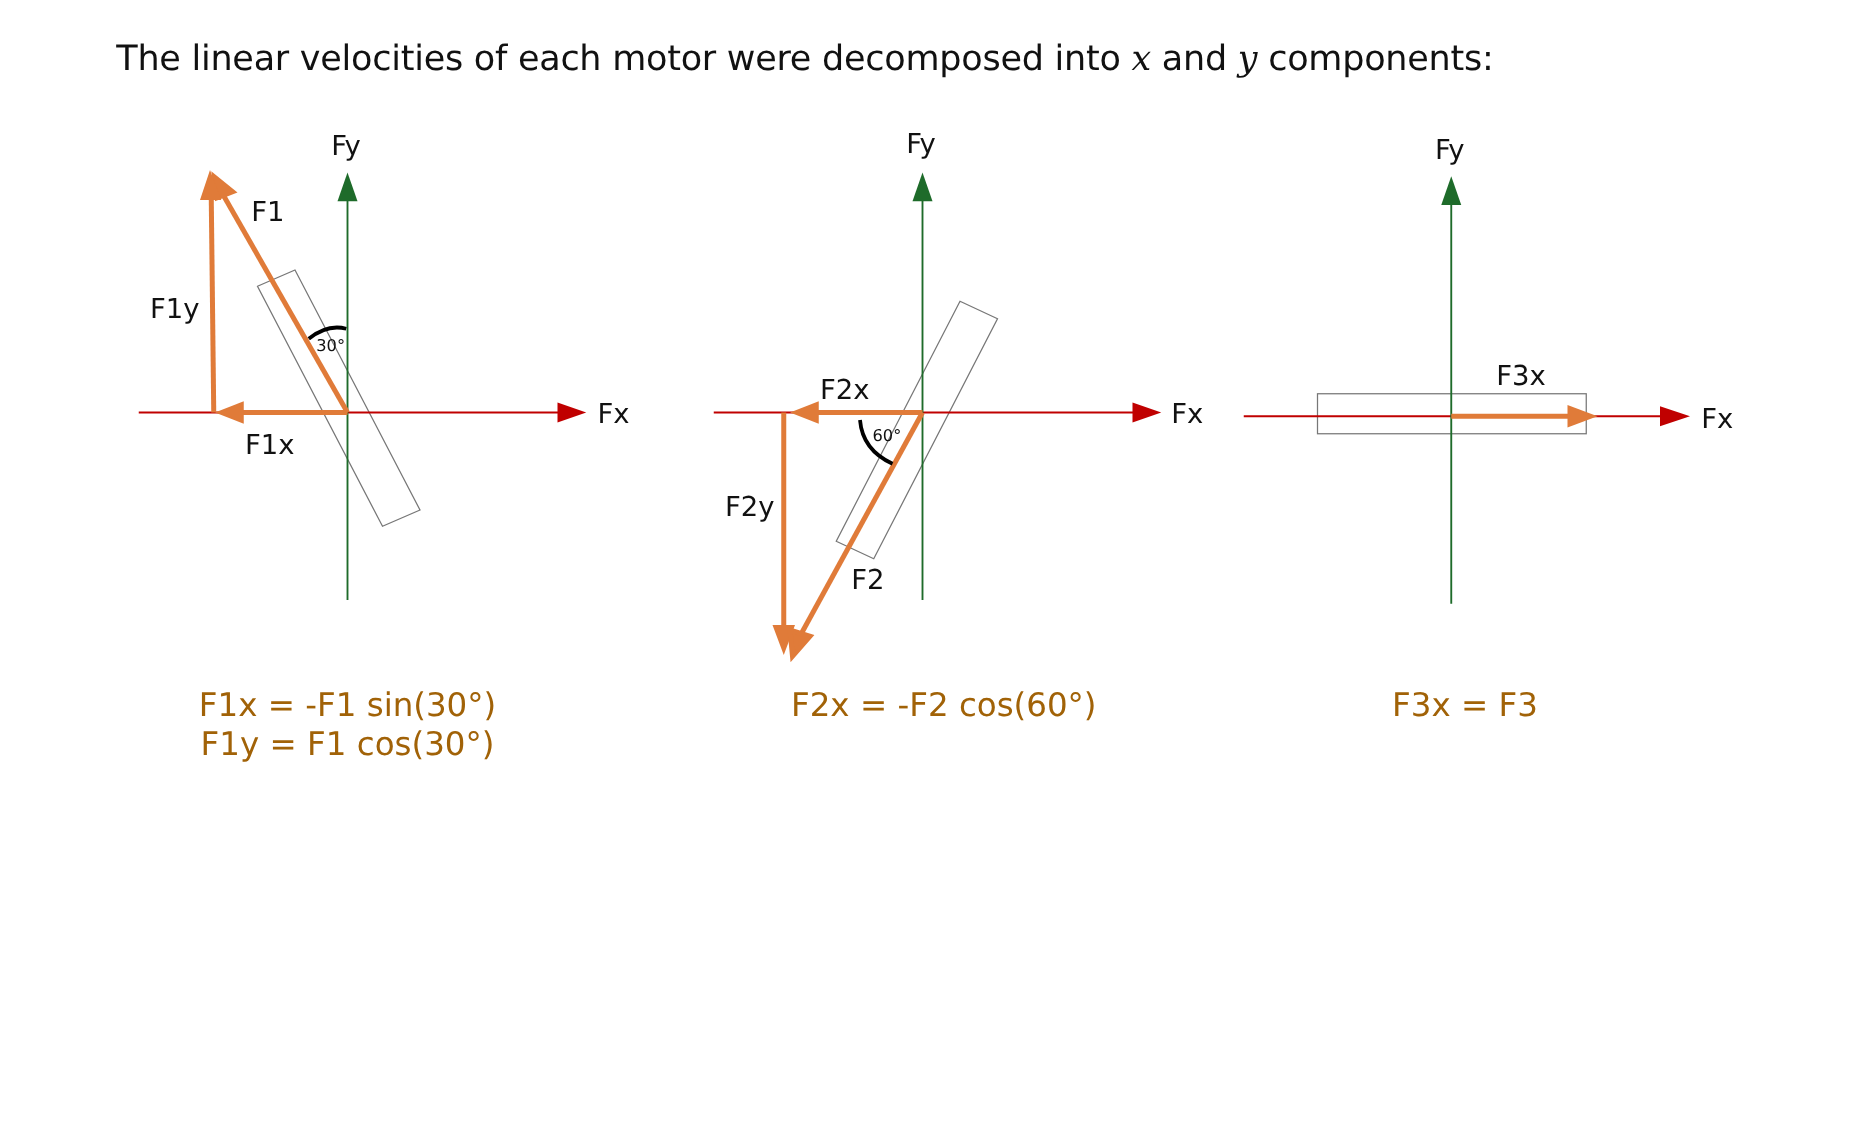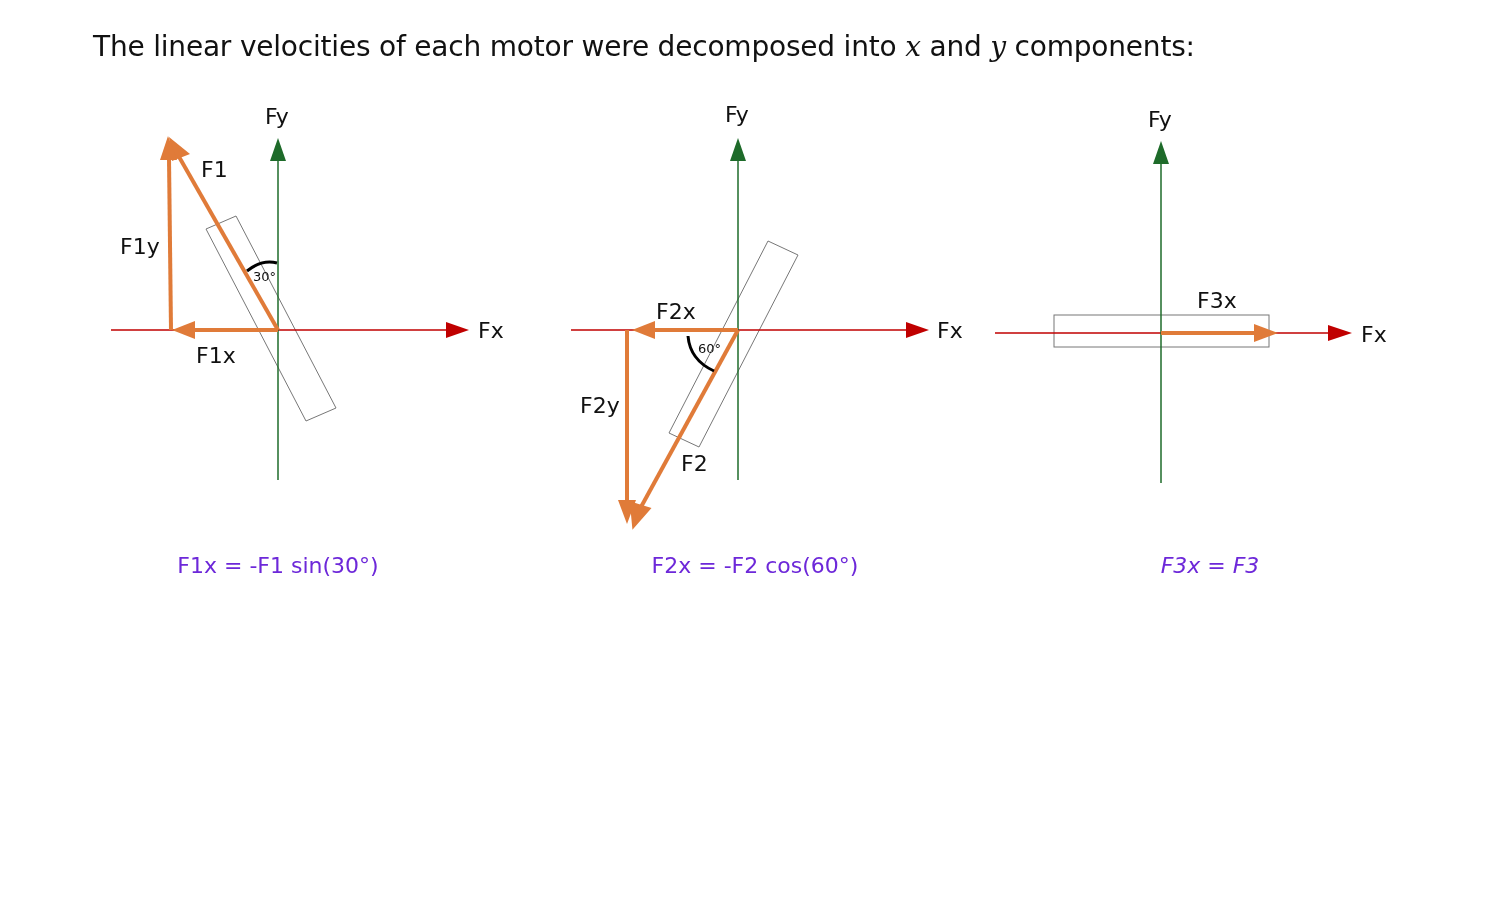--- a/index.html
+++ b/index.html
@@ -1,21 +1,21 @@
 <!DOCTYPE html>
 <html><head>
 <meta charset="utf-8">
 <style>
   html, body { margin: 0; padding: 0; background: #ffffff; }
   body { width: 1500px; height: 898px; position: relative; overflow: hidden; font-family: "DejaVu Sans", sans-serif; color: #111; }
   .intro { position: absolute; left: 93px; top: 30px; font-size: 28px; font-family: "DejaVu Sans", sans-serif; color: #111; letter-spacing: -0.2px; }
   .intro .var { font-family: "DejaVu Serif", serif; font-style: italic; }
   svg.diagram { position: absolute; left: 0; top: 0; }
   svg text { font-family: "DejaVu Sans", sans-serif; fill: #111; }
-  .eq { position: absolute; font-size: 22px; text-align: center; line-height: 31px; color: #6d28d9; font-family: "DejaVu Sans", sans-serif; }
+  .eq { position: absolute; font-size: 26px; text-align: center; line-height: 31px; color: #a16207; font-family: "DejaVu Sans", sans-serif; }
 </style>
 </head>
 <body>
 
 <div class="intro"><span>The linear velocities of each motor were decomposed into </span><span class="var">x</span><span> and </span><span class="var">y</span><span> components:</span></div>
 
 <svg class="diagram" width="1500" height="898" viewBox="0 0 1500 898">
 
   <g>
 
@@ -80,19 +80,20 @@
     <text x="1148" y="127" font-size="22">Fy</text>
 
     <line x1="1161" y1="333" x2="1257" y2="333" stroke="#e07b39" stroke-width="4"></line>
     <polygon points="1254,324 1278,333 1254,342" fill="#e07b39"></polygon>
     <text x="1197" y="308" font-size="22">F3x</text>
   </g>
 </svg>
 
 <div class="eq" style="left:128px; top:550px; width:300px;">
   <div>F1x = -F1 sin(30°)</div>
+  <div>F1y = F1 cos(30°)</div>
 </div>
 <div class="eq" style="left:605px; top:550px; width:300px;">
   <div>F2x = -F2 cos(60°)</div>
 </div>
-<div class="eq" style="left:1110px; top:550px; width:200px;font-style:italic;">
+<div class="eq" style="left:1072px; top:550px; width:200px;">
   <div>F3x = F3</div>
 </div>
 
 </body></html>

